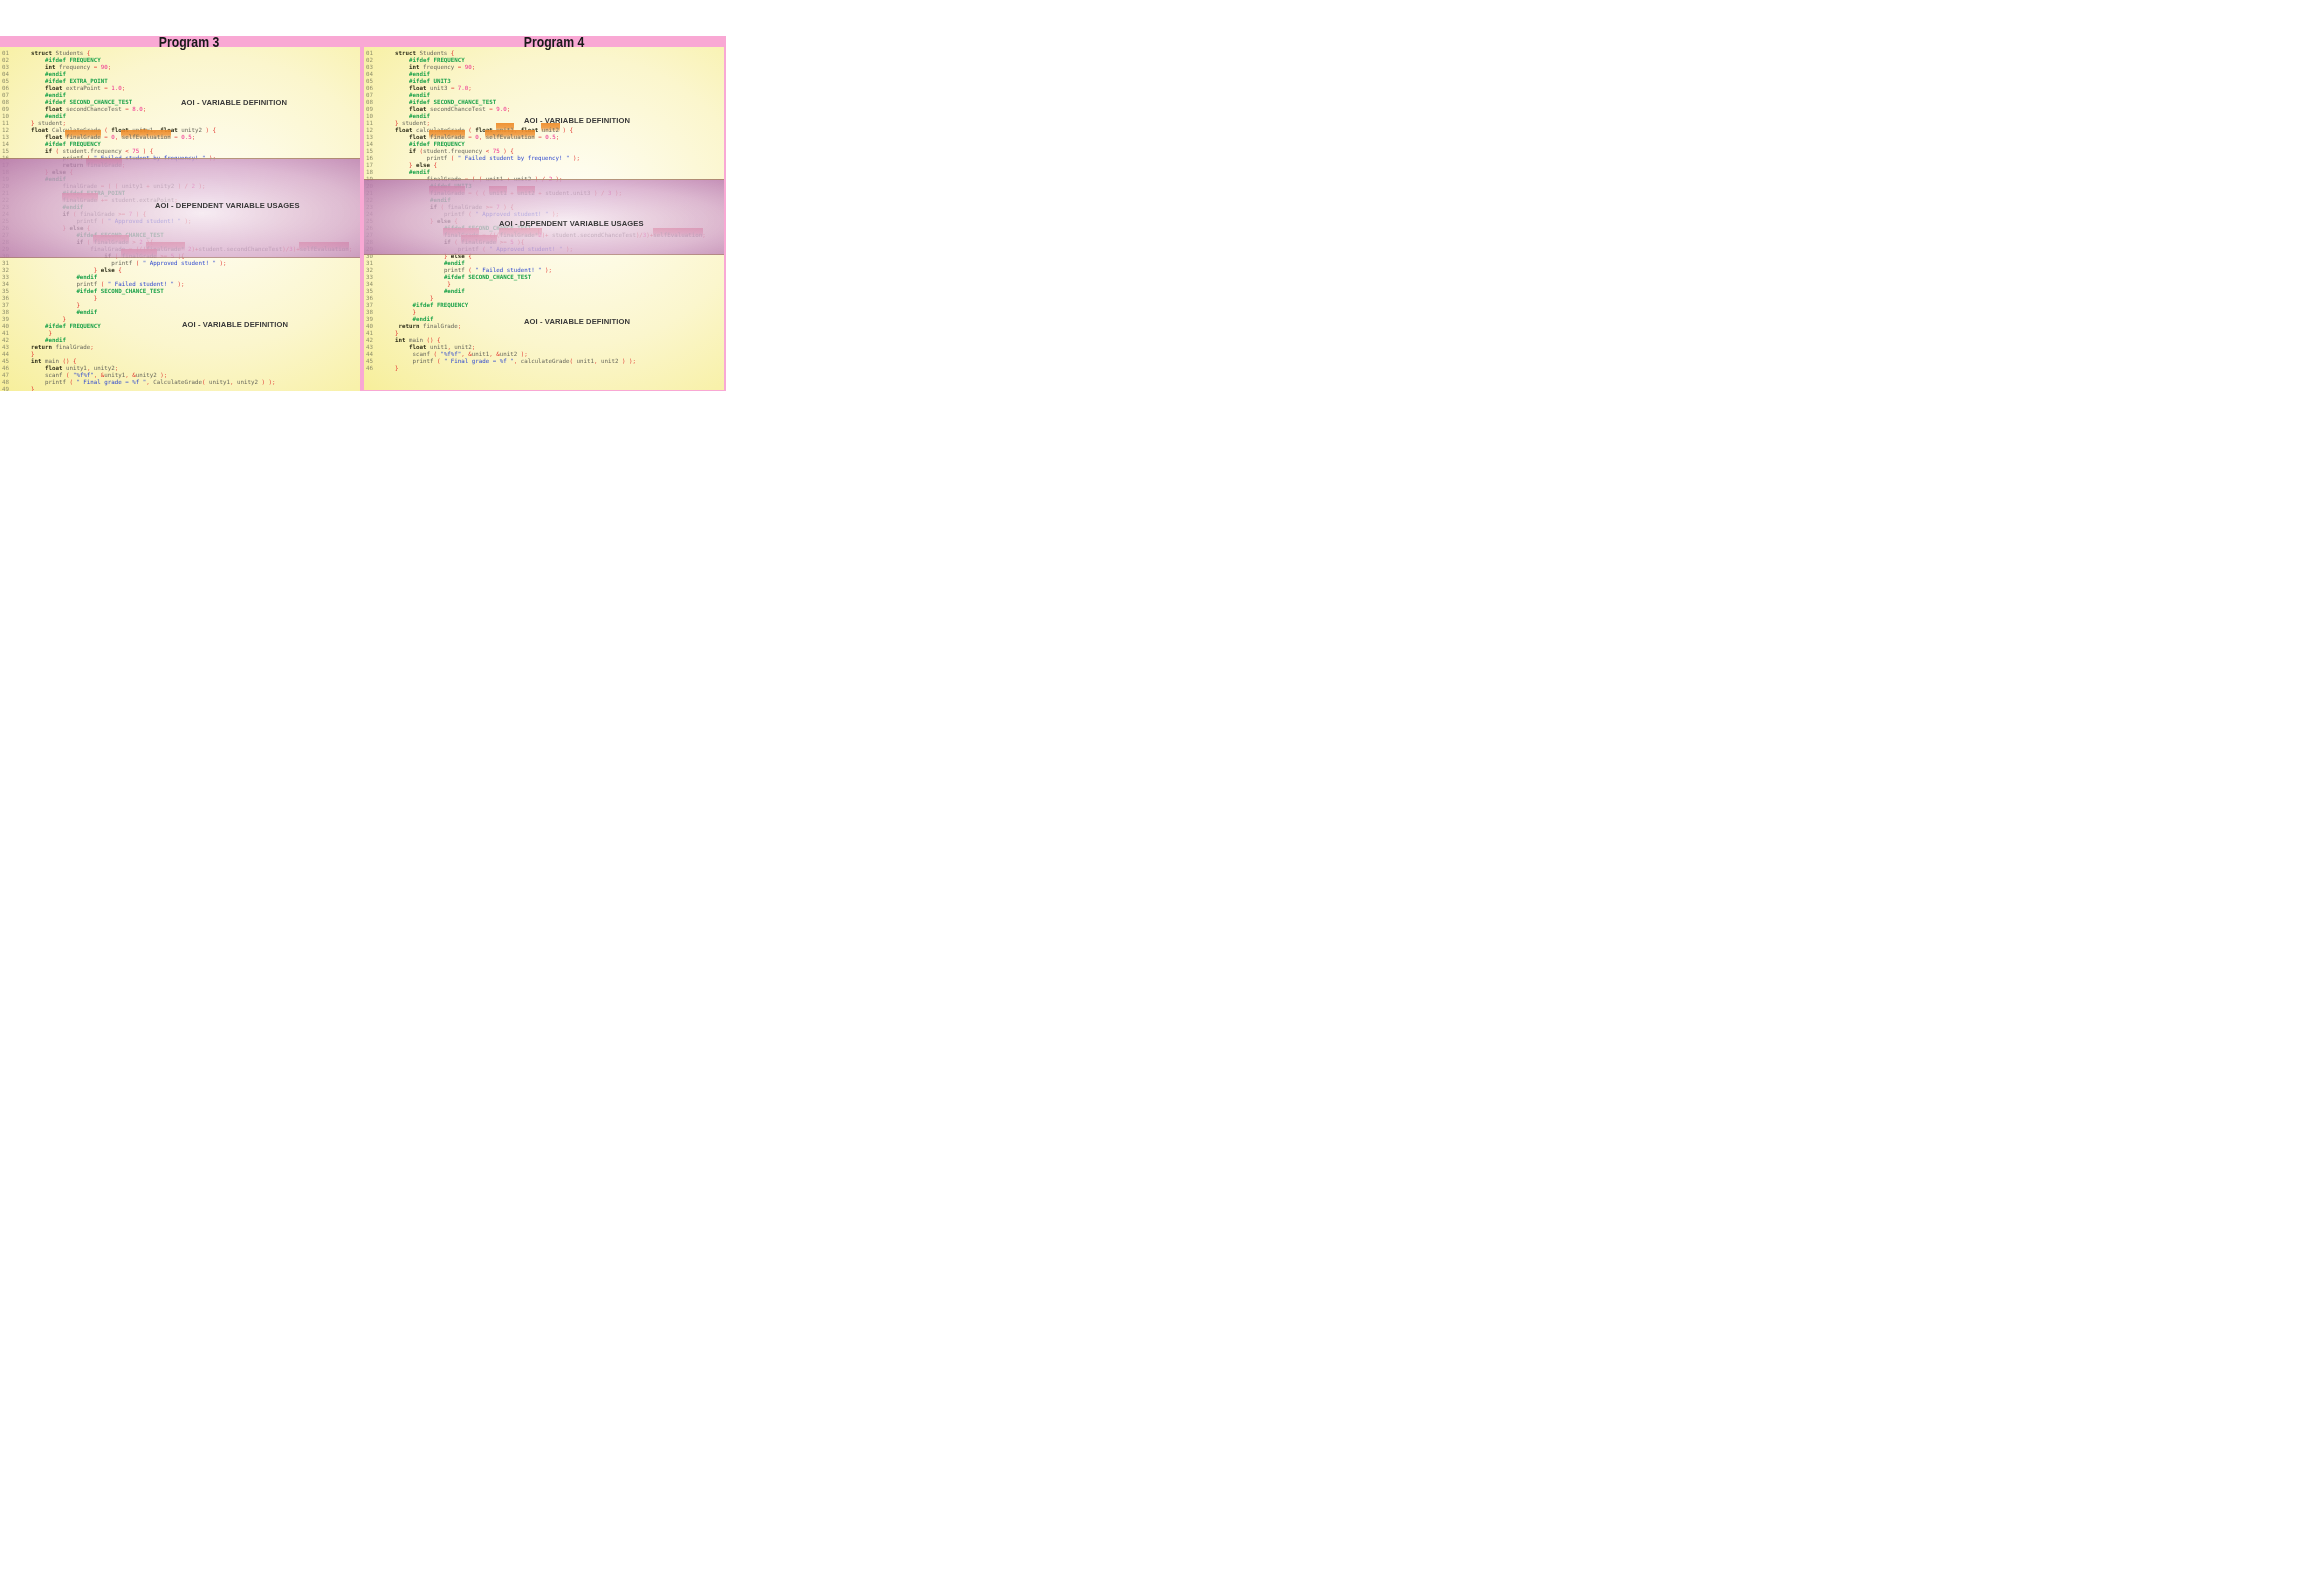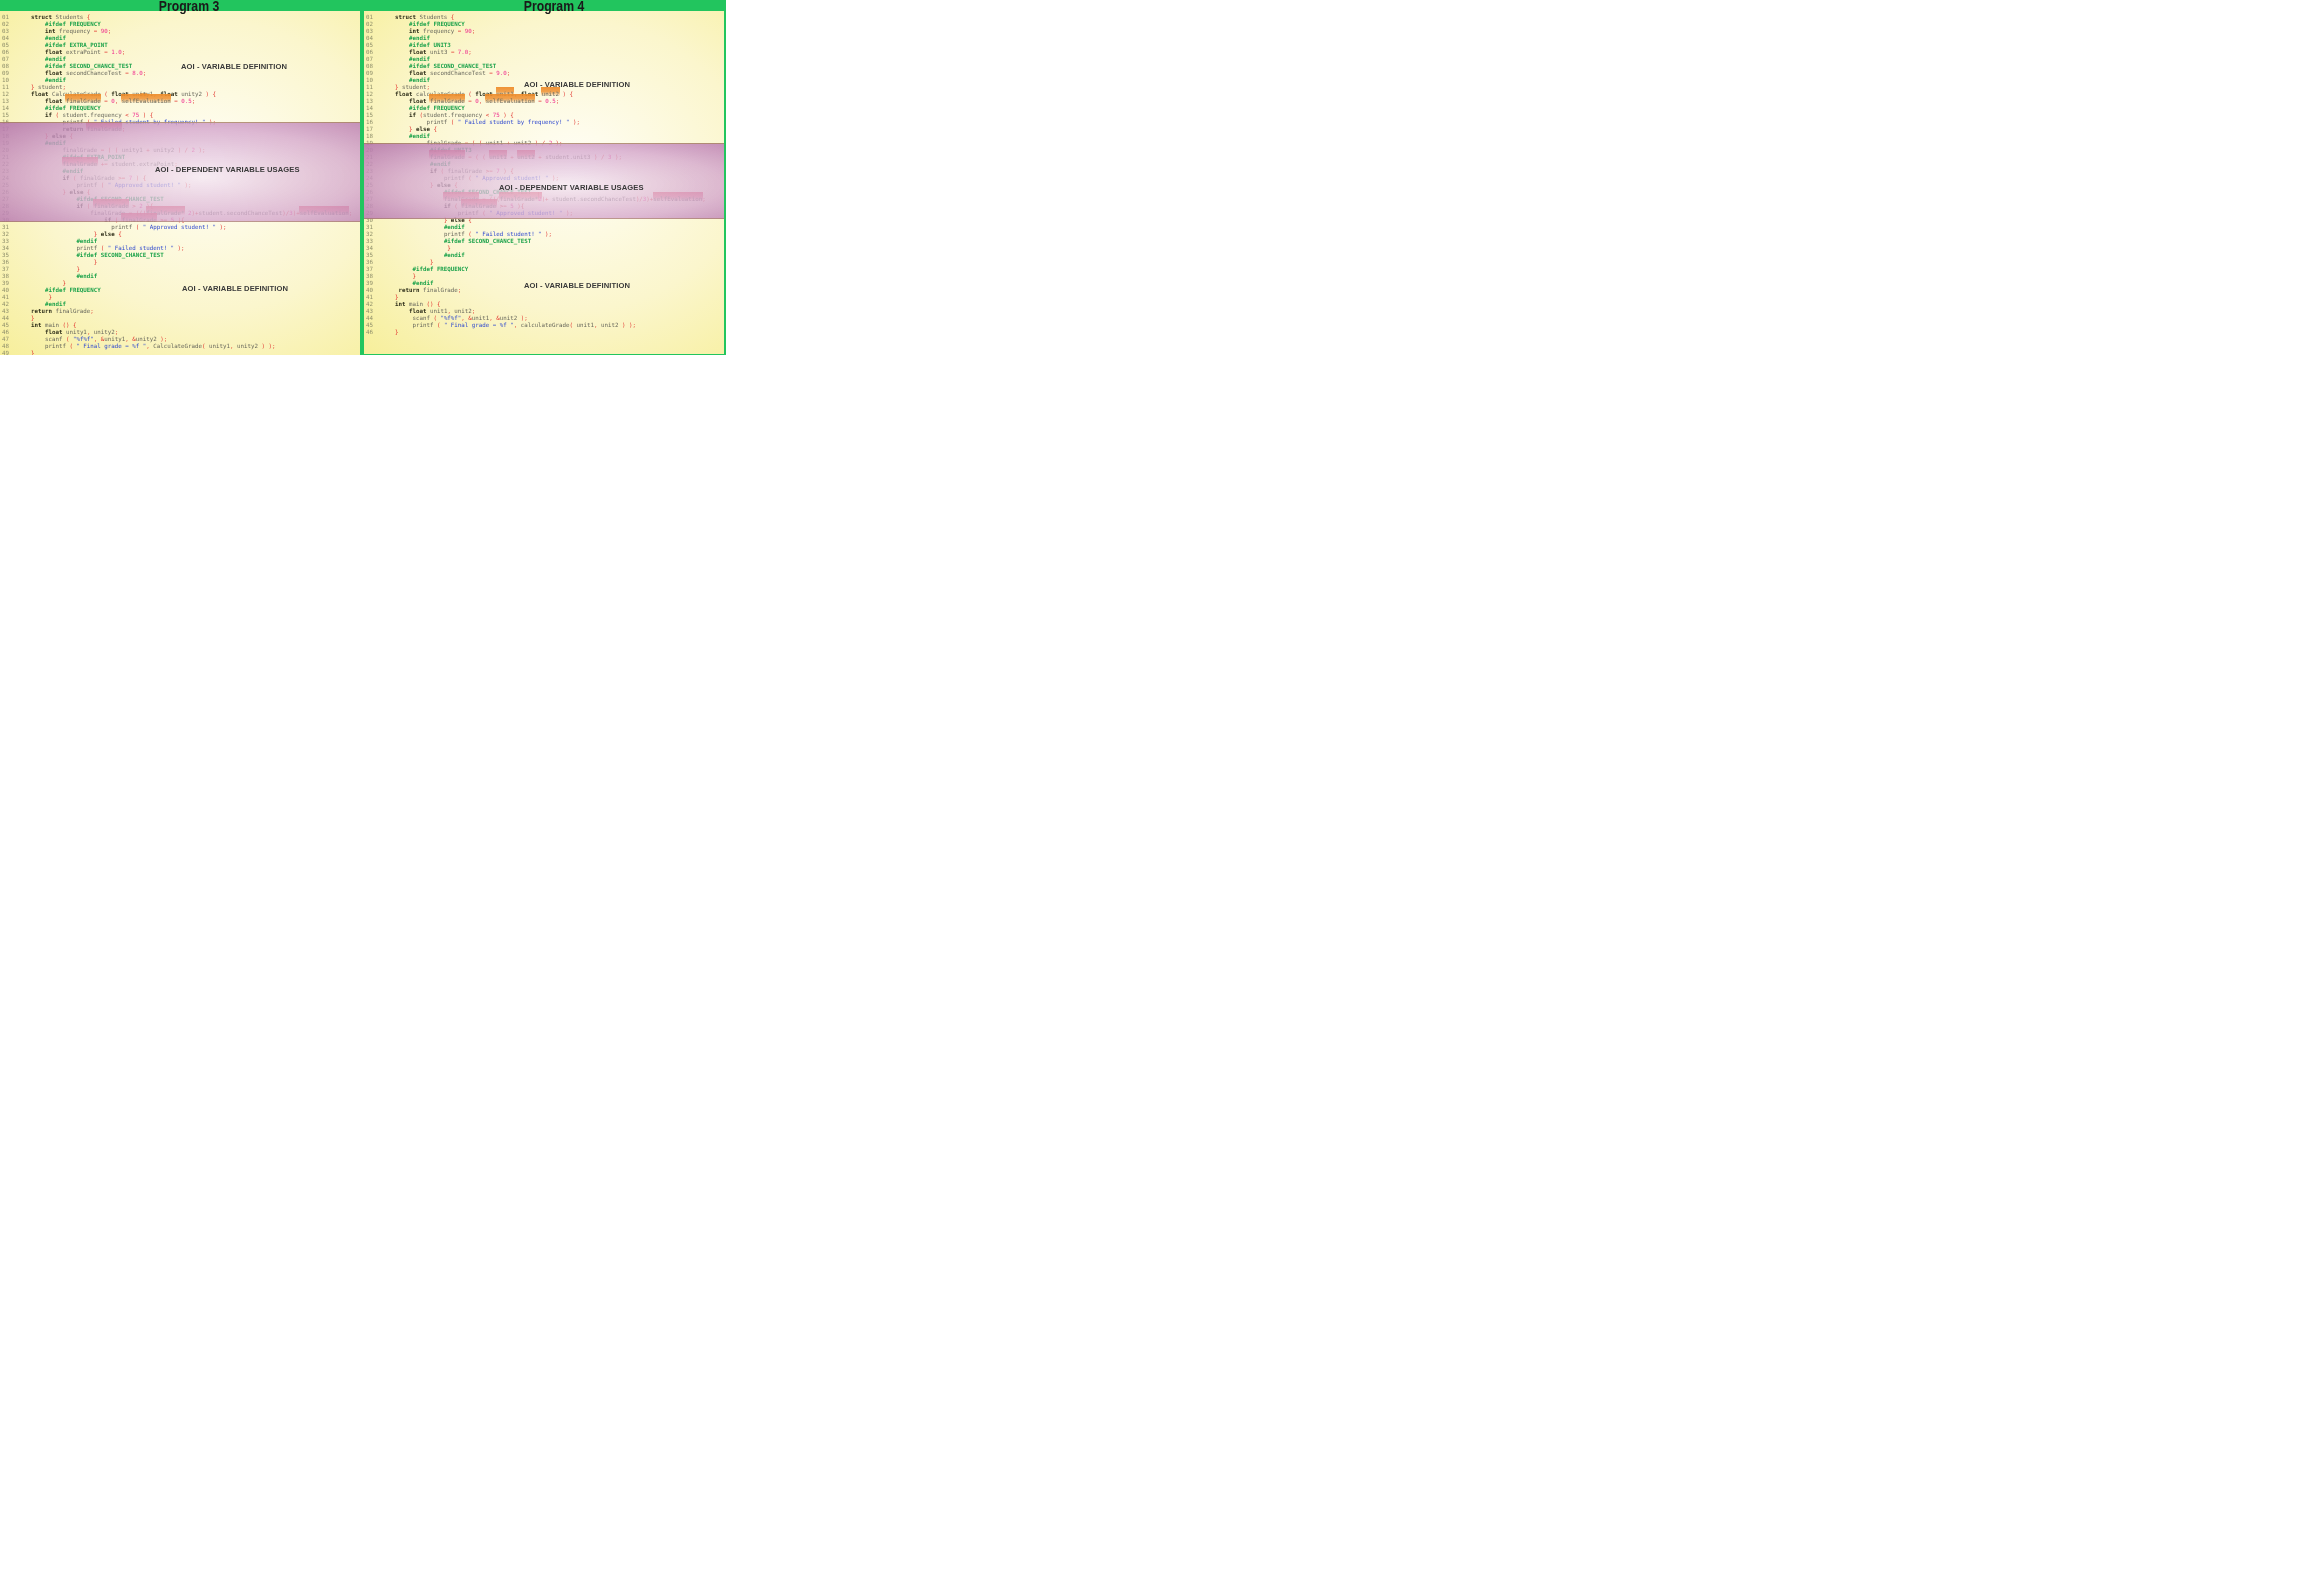--- a/index.html
+++ b/index.html
@@ -1,17 +1,17 @@
 <!DOCTYPE html>
 <html style="font-size:7.4px"><head>
 <meta charset="utf-8">
 <style>
   html,body{margin:0;padding:0;background:#ffffff;}
-  .page{position:relative;width:726px;height:355px;background:#22c55e;overflow:hidden;
-        font-family:"DejaVu Sans Mono",monospace;}
+  .page{position:relative;width:726px;height:355px;background:#f9a8d4;overflow:hidden;
+        font-family:"DejaVu Sans Mono",monospace;margin-top:36px;}
 
   
   .panel{position:absolute;top:10.7px;overflow:hidden;
          background:radial-gradient(100% 88% at 58% 45%, #fffef6 0%, #fbf6cd 48%, #f5ec86 100%);}
   .p3{left:0;width:360px;height:344px;}
   .p4{left:364px;width:360px;height:343px;}
   .code{position:absolute;left:0;top:3.2px;right:0;}
 
   .line{position:relative;z-index:0;height:7px;line-height:7px;white-space:pre;
         font-size:5.8px;padding-left:31px;box-sizing:border-box;}

